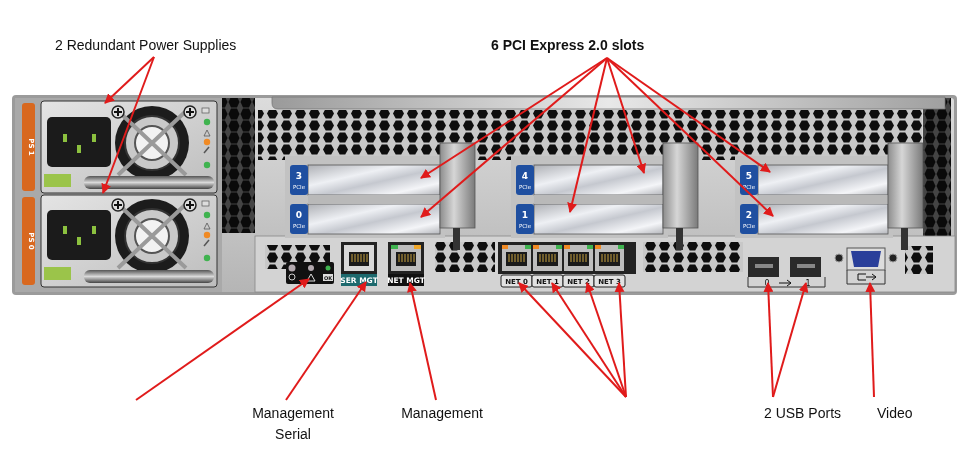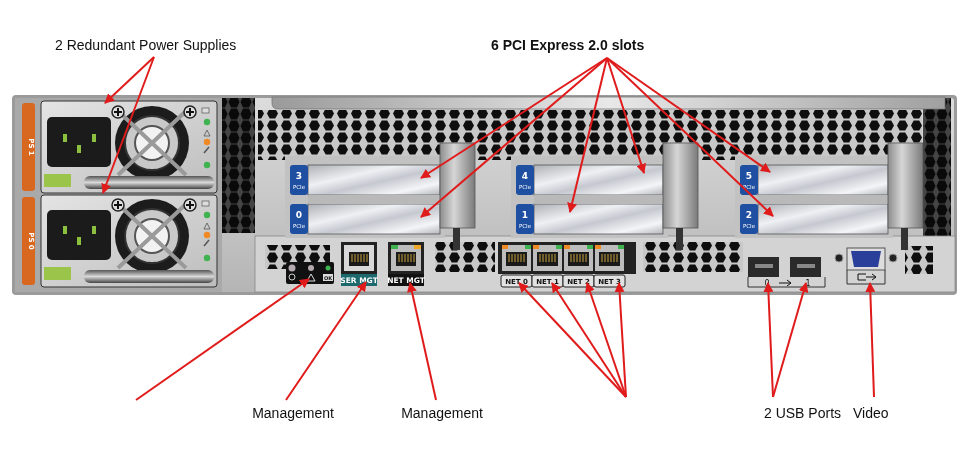--- a/index.html
+++ b/index.html
@@ -321,19 +321,20 @@
         <line x1="773" y1="397" x2="768" y2="283" stroke="#e01b1b" stroke-width="2" marker-end="url(#arrowHead)"></line>
         <line x1="773" y1="397" x2="806" y2="283" stroke="#e01b1b" stroke-width="2" marker-end="url(#arrowHead)"></line>
         <line x1="874" y1="397" x2="870" y2="283" stroke="#e01b1b" stroke-width="2" marker-end="url(#arrowHead)"></line>
       </g>
   </svg>
 
   <div class="callout" style="left:55px;top:35px;">2 Redundant Power Supplies</div>
   <div class="callout" style="left:491px;top:35px;font-weight:bold;">6 PCI Express 2.0 slots</div>
   <div class="callout" style="left:236px;top:403px;width:114px;">
     <div>Management</div>
+    <div>Serial</div>
   </div>
   <div class="callout" style="left:385px;top:403px;width:114px;">
     <div>Management</div>
   </div>
   <div class="callout" style="left:722px;top:403px;margin-left:42px;">2 USB Ports</div>
-  <div class="callout" style="left:853px;top:403px;">Video</div>
+  <div class="callout" style="left:877px;top:403px;">Video</div>
 </div>
 
 </body></html>

